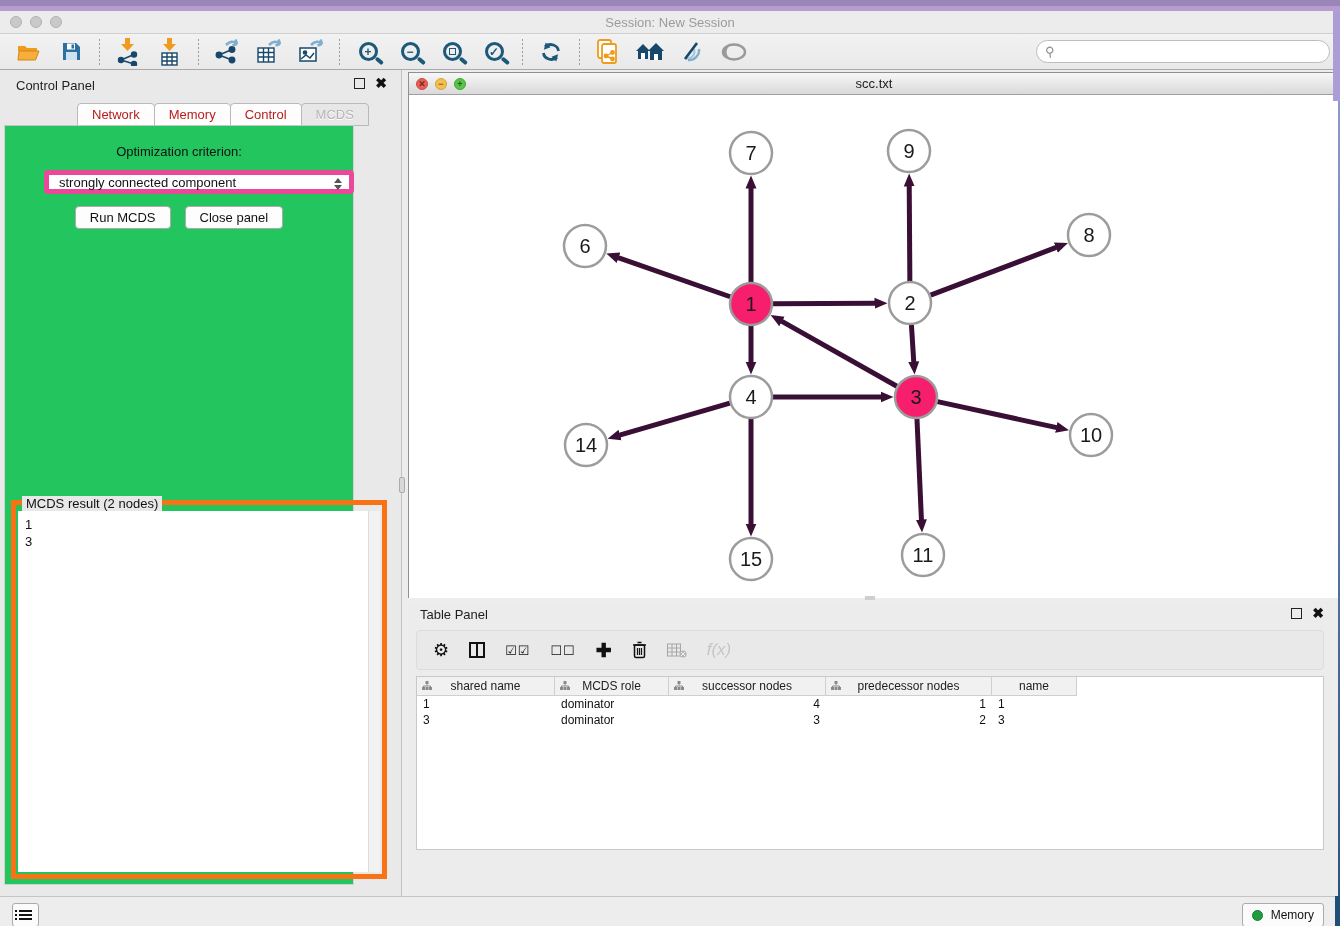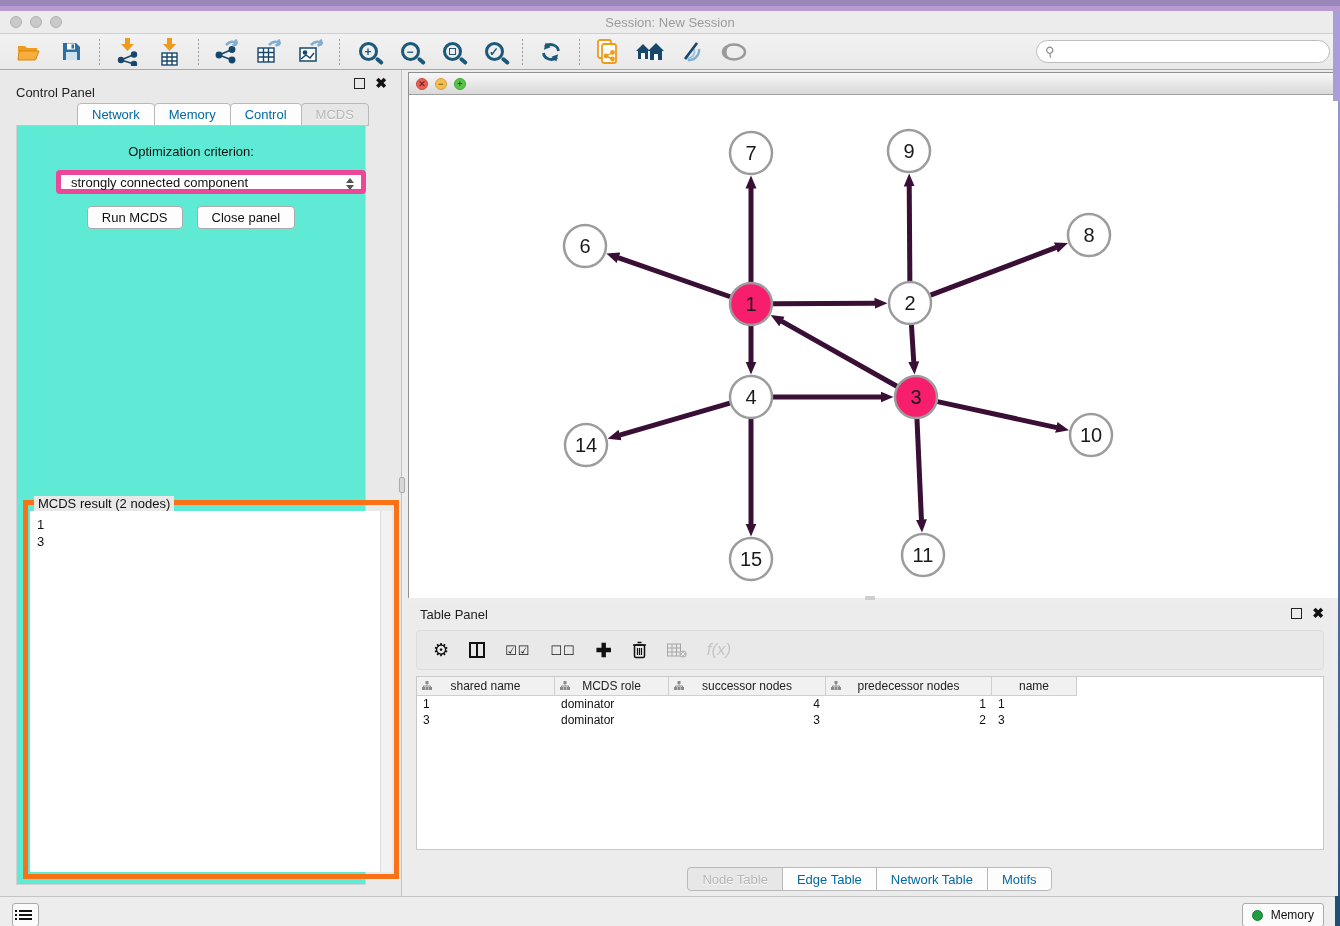--- a/index.html
+++ b/index.html
@@ -25,30 +25,30 @@
   .ticon{width:30px;height:30px;display:flex;align-items:center;justify-content:center;margin:0 6px;position:relative;cursor:default}
   .tsep{width:1px;height:26px;margin:0 7px;background-image:linear-gradient(#9a9a9a 50%, transparent 50%);background-size:1px 4px}
   .mag{box-sizing:border-box;width:19px;height:19px;border:3px solid #1C5878;border-radius:50%;position:relative;font:bold 12px/12px "Liberation Sans",sans-serif;color:#1C5878;display:flex;align-items:center;justify-content:center}
   .mag::after{content:"";position:absolute;width:9px;height:3.5px;background:#1C5878;border-radius:2px;right:-9px;bottom:-4px;transform:rotate(40deg)}
   .fitbox{width:7px;height:7px;border:1.5px solid #1C5878}
   .searchbox{position:absolute;right:10px;top:34px;width:294px;height:23px;background:#fff;border:1px solid #BDBDBD;border-radius:12px;display:flex;align-items:center;padding-left:8px;z-index:55}
   .searchbox .sicon{font-size:13px;color:#8a8a8a;transform:rotate(-5deg)}
 
   
   .control-panel{position:absolute;left:0;top:64px;width:402px;height:826px;background:#E9E9E9;border-right:1px solid #C3C3C3}
-  .cp-header{position:relative;height:30px;display:flex;align-items:flex-end}
+  .cp-header{position:relative;height:30px;display:flex;align-items:center}
   .cp-title{font-size:13px;color:#1f1f1f;margin-left:16px}
   .panel-ctl{position:absolute;top:8px;display:flex;gap:10px}
   .cp-header .panel-ctl{right:14px}
   .pc-float{width:11px;height:11px;border:1.5px solid #222}
   .pc-close{font-size:14px;font-weight:bold;color:#111;line-height:11px}
   .cp-tabs{position:absolute;left:78px;top:33px;display:flex}
-  .tab{height:23px;padding:0 14px;background:#FDFDFD;border:1px solid #B9B9B9;margin-left:-1px;font-size:13px;color:#0369a1;display:flex;align-items:center;justify-content:center;border-radius:4px 4px 0 0}
+  .tab{height:23px;padding:0 14px;background:#FDFDFD;border:1px solid #B9B9B9;margin-left:-1px;font-size:13px;color:#b91c1c;display:flex;align-items:center;justify-content:center;border-radius:4px 4px 0 0}
   .tab.sel{background:#E7E7E7;color:#B5B5B5;text-shadow:0 1px 0 #fff}
-  .cp-body{position:absolute;left:16px;top:55px;width:350px;height:760px;background:#5eead4;border:1px solid #D2D2D2;border-top:1px solid #C5C5C5}
+  .cp-body{position:absolute;left:4px;top:55px;width:350px;height:760px;background:#22c55e;border:1px solid #D2D2D2;border-top:1px solid #C5C5C5}
   .opt-label{margin-top:18px;text-align:center;font-size:13px;color:#111}
   .cp-select{position:absolute;left:39px;top:44px;width:310px;height:24px;background:#fff;border:5px solid #ec4899;border-radius:4px;display:flex;align-items:center;font-size:13px;color:#111;padding-left:10px}
   .cp-select .chev{position:absolute;right:7px;top:3px;display:flex;flex-direction:column;gap:2px;align-items:center}
   .chev i{display:block;width:0;height:0;border-left:4px solid transparent;border-right:4px solid transparent}
   .chev .up{border-bottom:5px solid #555}
   .chev .dn{border-top:5px solid #555}
   .cp-btnrow{position:absolute;left:0;top:80px;width:100%;display:flex;justify-content:center;gap:14px}
   .btn{height:23px;background:#FDFDFD;border:1px solid #ABABAB;border-radius:4px;font-size:13px;color:#111;padding:0 14px;display:flex;align-items:center}
   .fieldset{position:absolute;left:6px;top:374px;width:376px;height:379px;border:5px solid #f97316}
   .fieldset .legend{position:absolute;top:-9px;left:6px;background:#E8E8E8;padding:0 4px;font-size:13px;color:#111}
@@ -298,20 +298,21 @@
   </div>
   <div class="splitter"></div>
 
   <div class="network-window">
     <div class="nw-titlebar">
       <span class="nw-lights">
         <span class="wl red">✕</span>
         <span class="wl yel">−</span>
         <span class="wl grn">+</span>
       </span>
+      <span class="nw-title">scc.txt</span>
     </div>
     <div class="nw-canvas">
       <svg width="930" height="503">
           <defs>
             <marker id="arrow" viewBox="0 0 13 12" refX="0.5" refY="6" markerWidth="13" markerHeight="12" orient="auto" markerUnits="userSpaceOnUse">
               <path d="M0,0.5 L13,6 L0,11.5 Z" fill="#3A0F35"></path>
             </marker>
           </defs>
           <line x1="342" y1="187" x2="342" y2="93" stroke="#3A0F35" stroke-width="5" marker-end="url(#arrow)"></line>
           <line x1="321.23121807335133" y1="201.7434376400866" x2="209.04124397421378" y2="162.54453102713495" stroke="#3A0F35" stroke-width="5" marker-end="url(#arrow)"></line>
@@ -476,26 +477,20 @@
         <span class="td" style="width:85px">1</span>
       </div>
       <div class="trow">
         <span class="td" style="width:138px">3</span>
         <span class="td" style="width:114px">dominator</span>
         <span class="td ra" style="width:157px">3</span>
         <span class="td ra" style="width:166px">2</span>
         <span class="td" style="width:85px">3</span>
       </div>
     </div>
-    <div class="tp-tabs">
-      <span class="tab sel">Node Table</span>
-      <span class="tab">Edge Table</span>
-      <span class="tab">Network Table</span>
-      <span class="tab">Motifs</span>
-    </div>
   </div>
 
   <div class="statusbar">
     <span class="sb-left">
       <span class="listico">
           <i></i>
           <i></i>
           <i></i>
         </span>
     </span>

